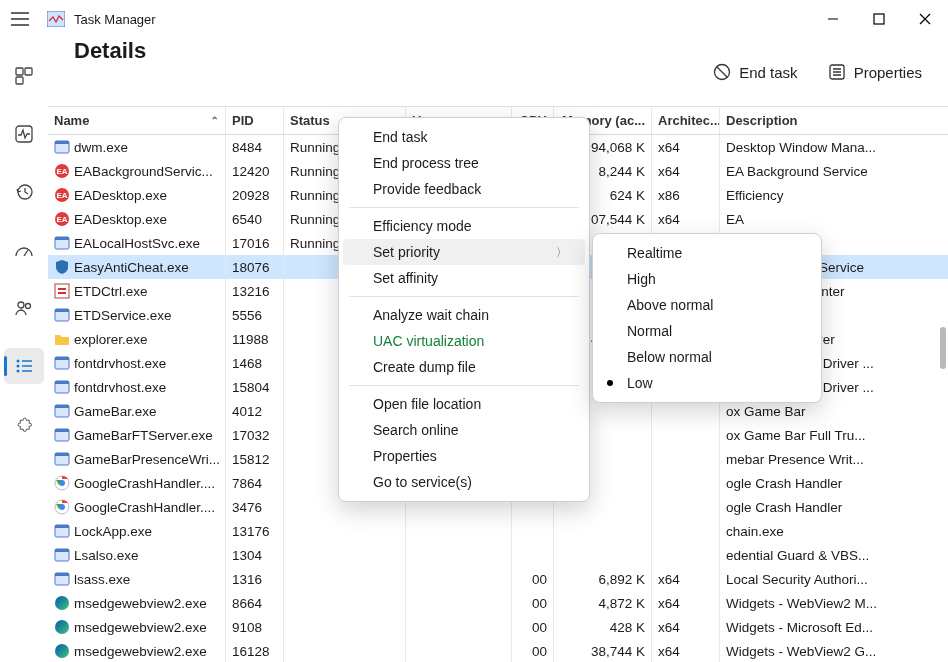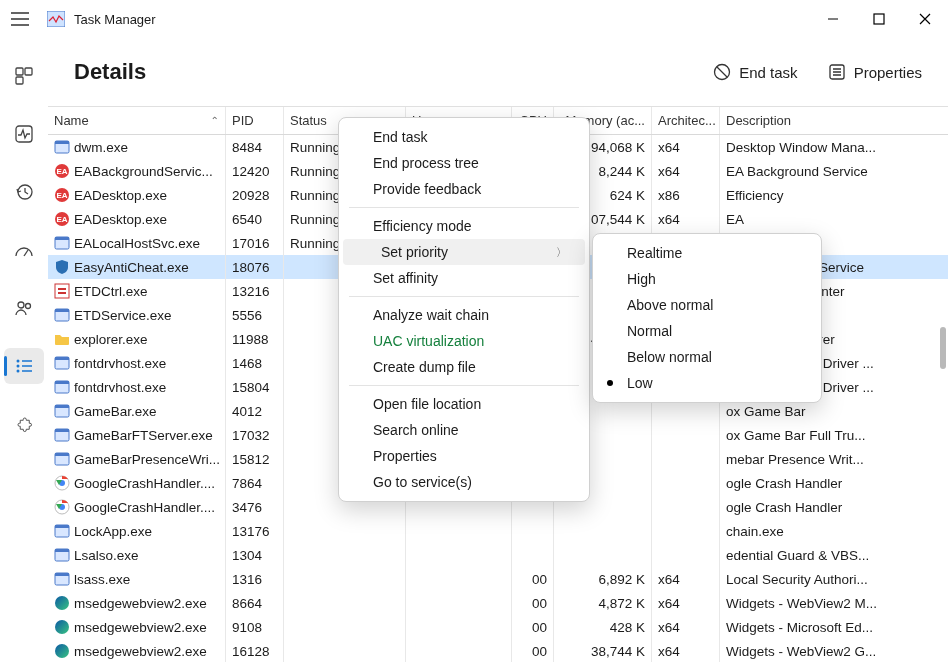--- a/index.html
+++ b/index.html
@@ -12,49 +12,49 @@
   .wincontrols{margin-left:auto;display:flex;}
   .winbtn{width:46px;height:38px;display:flex;align-items:center;justify-content:center;}
   
   .body{display:flex;height:calc(662px - 38px);}
   .leftnav{width:48px;display:flex;flex-direction:column;align-items:center;padding-top:20px;gap:22px;border-right:1px solid transparent;}
   .navitem{width:40px;height:36px;border-radius:6px;display:flex;align-items:center;justify-content:center;color:#333;}
   .navitem.selected{background:#eaeaea;position:relative;}
   .navitem.selected::before{content:"";position:absolute;left:0;top:8px;bottom:8px;width:3px;border-radius:2px;background:#1976d2;}
   .main{flex:1;display:flex;flex-direction:column;padding:0 0 0 0;}
   
-  .pagehead{display:flex;align-items:center;height:68px;padding:0 18px 0 26px;}
+  .pagehead{display:flex;height:68px;padding:0 18px 0 26px;}
   .pagetitle{font-size:22px;font-weight:600;}
   .headbtns{margin-left:auto;display:flex;gap:14px;}
   .hbtn{display:flex;align-items:center;gap:8px;padding:6px 8px;border-radius:4px;font-size:15px;color:#222;}
   
   .tablewrap{position:relative;flex:1;overflow:hidden;border-top:1px solid #e0e0e0;}
   .thead, .trow{display:flex;align-items:center;height:24px;}
   .thead{height:28px;border-bottom:1px solid #d9d9d9;background:#fff;color:#333;font-size:13px;}
   .cell{overflow:hidden;white-space:nowrap;text-overflow:ellipsis;padding:0 6px;border-right:1px solid #e8e8e8;height:100%;display:flex;align-items:center;}
-  .thead .cell{font-weight:400;}
+  .thead .cell{font-weight:700;}
   .c-name{width:178px;}
   .c-pid{width:58px;}
   .c-status{width:122px;}
   .c-user{width:106px;}
   .c-cpu{width:42px;justify-content:flex-end;}
   .c-mem{width:98px;justify-content:flex-end;}
   .c-arch{width:68px;}
   .c-desc{flex:1;border-right:none;}
   .trow{font-size:13.5px;}
   .trow:nth-child(odd){}
   .trow.selected{background:#cfe6ff;}
   .ficon{width:16px;height:16px;margin-right:4px;flex-shrink:0;display:inline-flex;align-items:center;justify-content:center;}
   .sortcaret{margin-left:auto;font-size:10px;color:#666;}
   
   .ctx{position:absolute;background:#fff;border:1px solid #d0d0d0;border-radius:8px;box-shadow:0 8px 24px rgba(0,0,0,.18);padding:6px 0;font-size:14px;}
   .ctx1{left:290px;top:10px;width:252px;}
   .ctx .mi{padding:5px 18px 5px 34px;display:flex;align-items:center;}
   .ctx .mi.disabled{color:#15803d;}
-  .ctx .mi.hover{background:#f0f0f0;border-radius:4px;margin:0 4px;padding-left:38px;}
+  .ctx .mi.hover{background:#f0f0f0;border-radius:4px;margin:0 4px;padding-left:30px;}
   .ctx .arrow{margin-left:auto;font-size:11px;color:#555;}
   .ctx .sep{height:1px;background:#e3e3e3;margin:5px 10px;}
   .ctx2{left:544px;top:126px;width:230px;}
   .dot{width:6px;height:6px;border-radius:50%;background:#000;position:absolute;left:14px;}
   .ctx2 .mi{position:relative;}
   
   .vscroll{position:absolute;right:2px;top:220px;width:6px;height:42px;background:#b9b9b9;border-radius:3px;}
   svg{display:block;}
 </style>
 </head>

